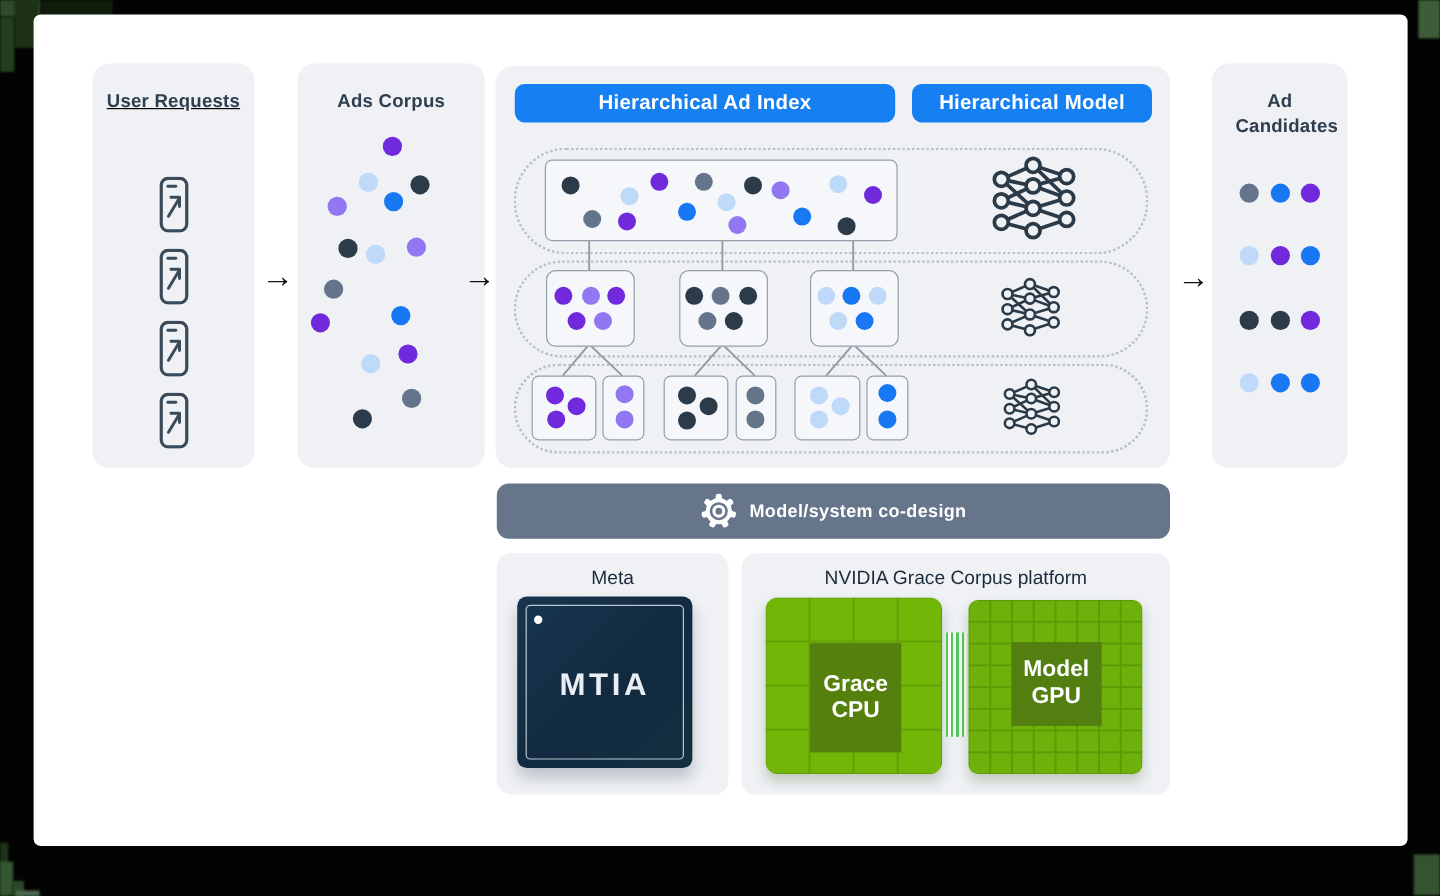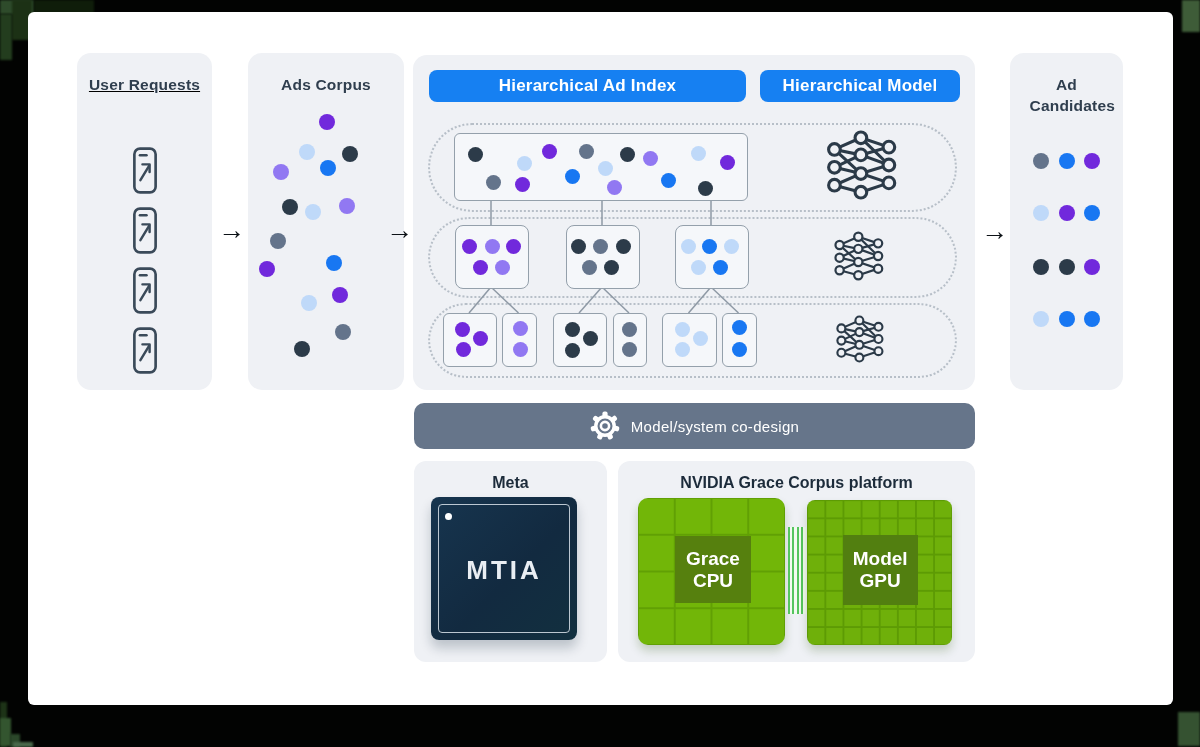--- a/index.html
+++ b/index.html
@@ -38,26 +38,26 @@
     letter-spacing:.2px;
   }
   .pill{position:absolute;border:2px dotted #B7BFC8;border-radius:44px;}
   .hier-box{position:absolute;background:#F5F7FA;border:1.5px solid #94A0AB;}
   .connectors{position:absolute;left:0;top:0;}
   .nn-icon{position:absolute;}
   
   .codesign-bar{
     position:absolute;left:386px;top:391px;width:561px;height:46px;background:#66758A;
     border-radius:10px;display:flex;align-items:center;justify-content:center;gap:11px;
-    color:#fff;font-size:15px;font-weight:400;letter-spacing:.3px;
+    color:#fff;font-size:15px;font-weight:700;letter-spacing:.3px;
   }
   
   .meta-panel{left:386px;top:449px;width:193px;height:201px;border-radius:12px;}
   .nvidia-panel{left:590px;top:449px;width:357px;height:201px;border-radius:12px;}
-  .hw-title{padding-top:13px;font-size:16px;font-weight:700;color:#1C2B3A;text-align:center;}
+  .hw-title{padding-top:13px;font-size:16px;font-weight:400;color:#1C2B3A;text-align:center;}
   .mtia-chip{
     position:absolute;left:17px;top:36px;width:146px;height:143px;border-radius:8px;
     background:linear-gradient(135deg,#17354F 0%,#122A40 55%,#12303F 100%);
     box-shadow:0 8px 12px rgba(10,30,50,.22);
   }
   .mtia-inner{
     position:absolute;left:7px;top:7px;right:7px;bottom:7px;
     border:1.5px solid rgba(230,238,245,.8);border-radius:4px;
   }
   .mtia-dot{position:absolute;left:14px;top:16px;width:7px;height:7px;border-radius:50%;background:#fff;}
@@ -65,21 +65,21 @@
     position:absolute;left:0;right:0;top:58px;text-align:center;color:#E9EEF3;
     font-size:26px;font-weight:600;letter-spacing:3px;
   }
   .grace-chip{
     position:absolute;left:20px;top:37px;width:147px;height:147px;border-radius:10px;
     background-color:#72B608;
     background-image:linear-gradient(#61A004 2px,transparent 2px),linear-gradient(90deg,#61A004 2px,transparent 2px);
     background-size:36.75px 36.75px;background-position:-1px -1px;
     box-shadow:0 6px 10px rgba(40,80,10,.22);
   }
-  .grace-core{position:absolute;left:37px;top:38px;width:76px;height:67px;background:#56800E;}
+  .grace-core{position:absolute;left:37px;top:38px;width:76px;height:91px;background:#56800E;}
   .hopper-chip{
     position:absolute;left:188.7px;top:39px;width:145px;height:145px;border-radius:8px;
     background-color:#6FB00A;
     background-image:linear-gradient(#5D9B04 1.5px,transparent 1.5px),linear-gradient(90deg,#5D9B04 1.5px,transparent 1.5px);
     background-size:18.125px 18.125px;background-position:-0.75px -0.75px;
     box-shadow:0 6px 10px rgba(40,80,10,.22);
   }
   .hopper-core{position:absolute;left:36px;top:35px;width:75px;height:70px;background:#527F10;}
   .chip-label{
     position:absolute;left:0;right:0;top:50%;transform:translateY(-50%);

